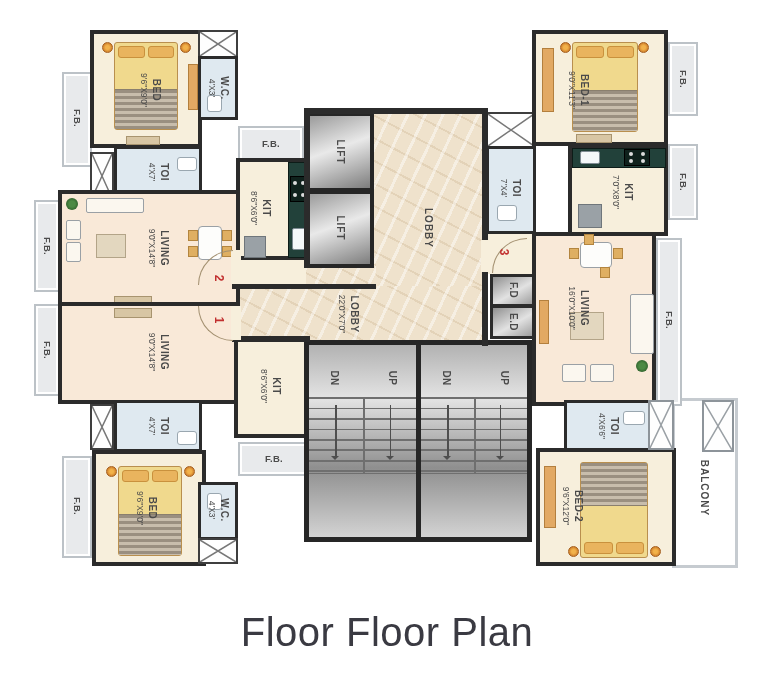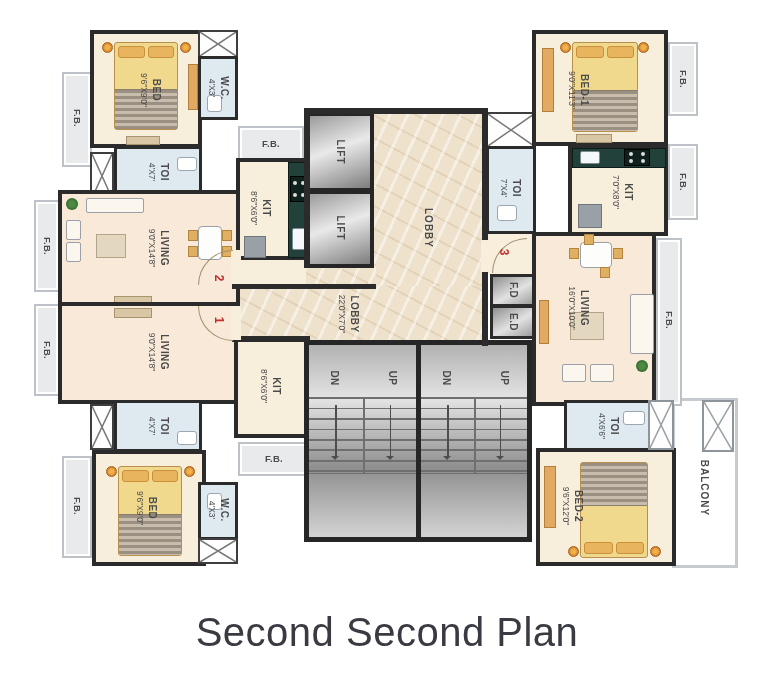--- a/index.html
+++ b/index.html
@@ -399,14 +399,14 @@
   <div class="lbl v" style="left:683px;top:182px">
       <span class="fbl">F.B.</span>
     </div>
   <div class="lbl v" style="left:669px;top:320px">
       <span class="fbl">F.B.</span>
     </div>
   <div class="rnum" style="left:219px;top:278px">2</div>
   <div class="rnum" style="left:219px;top:320px">1</div>
   <div class="rnum" style="left:504px;top:252px">3</div>
 
-  <div class="title">Second Second Plan</div>
+  <div class="title">Floor Floor Plan</div>
 </div>
 
 </body></html>

